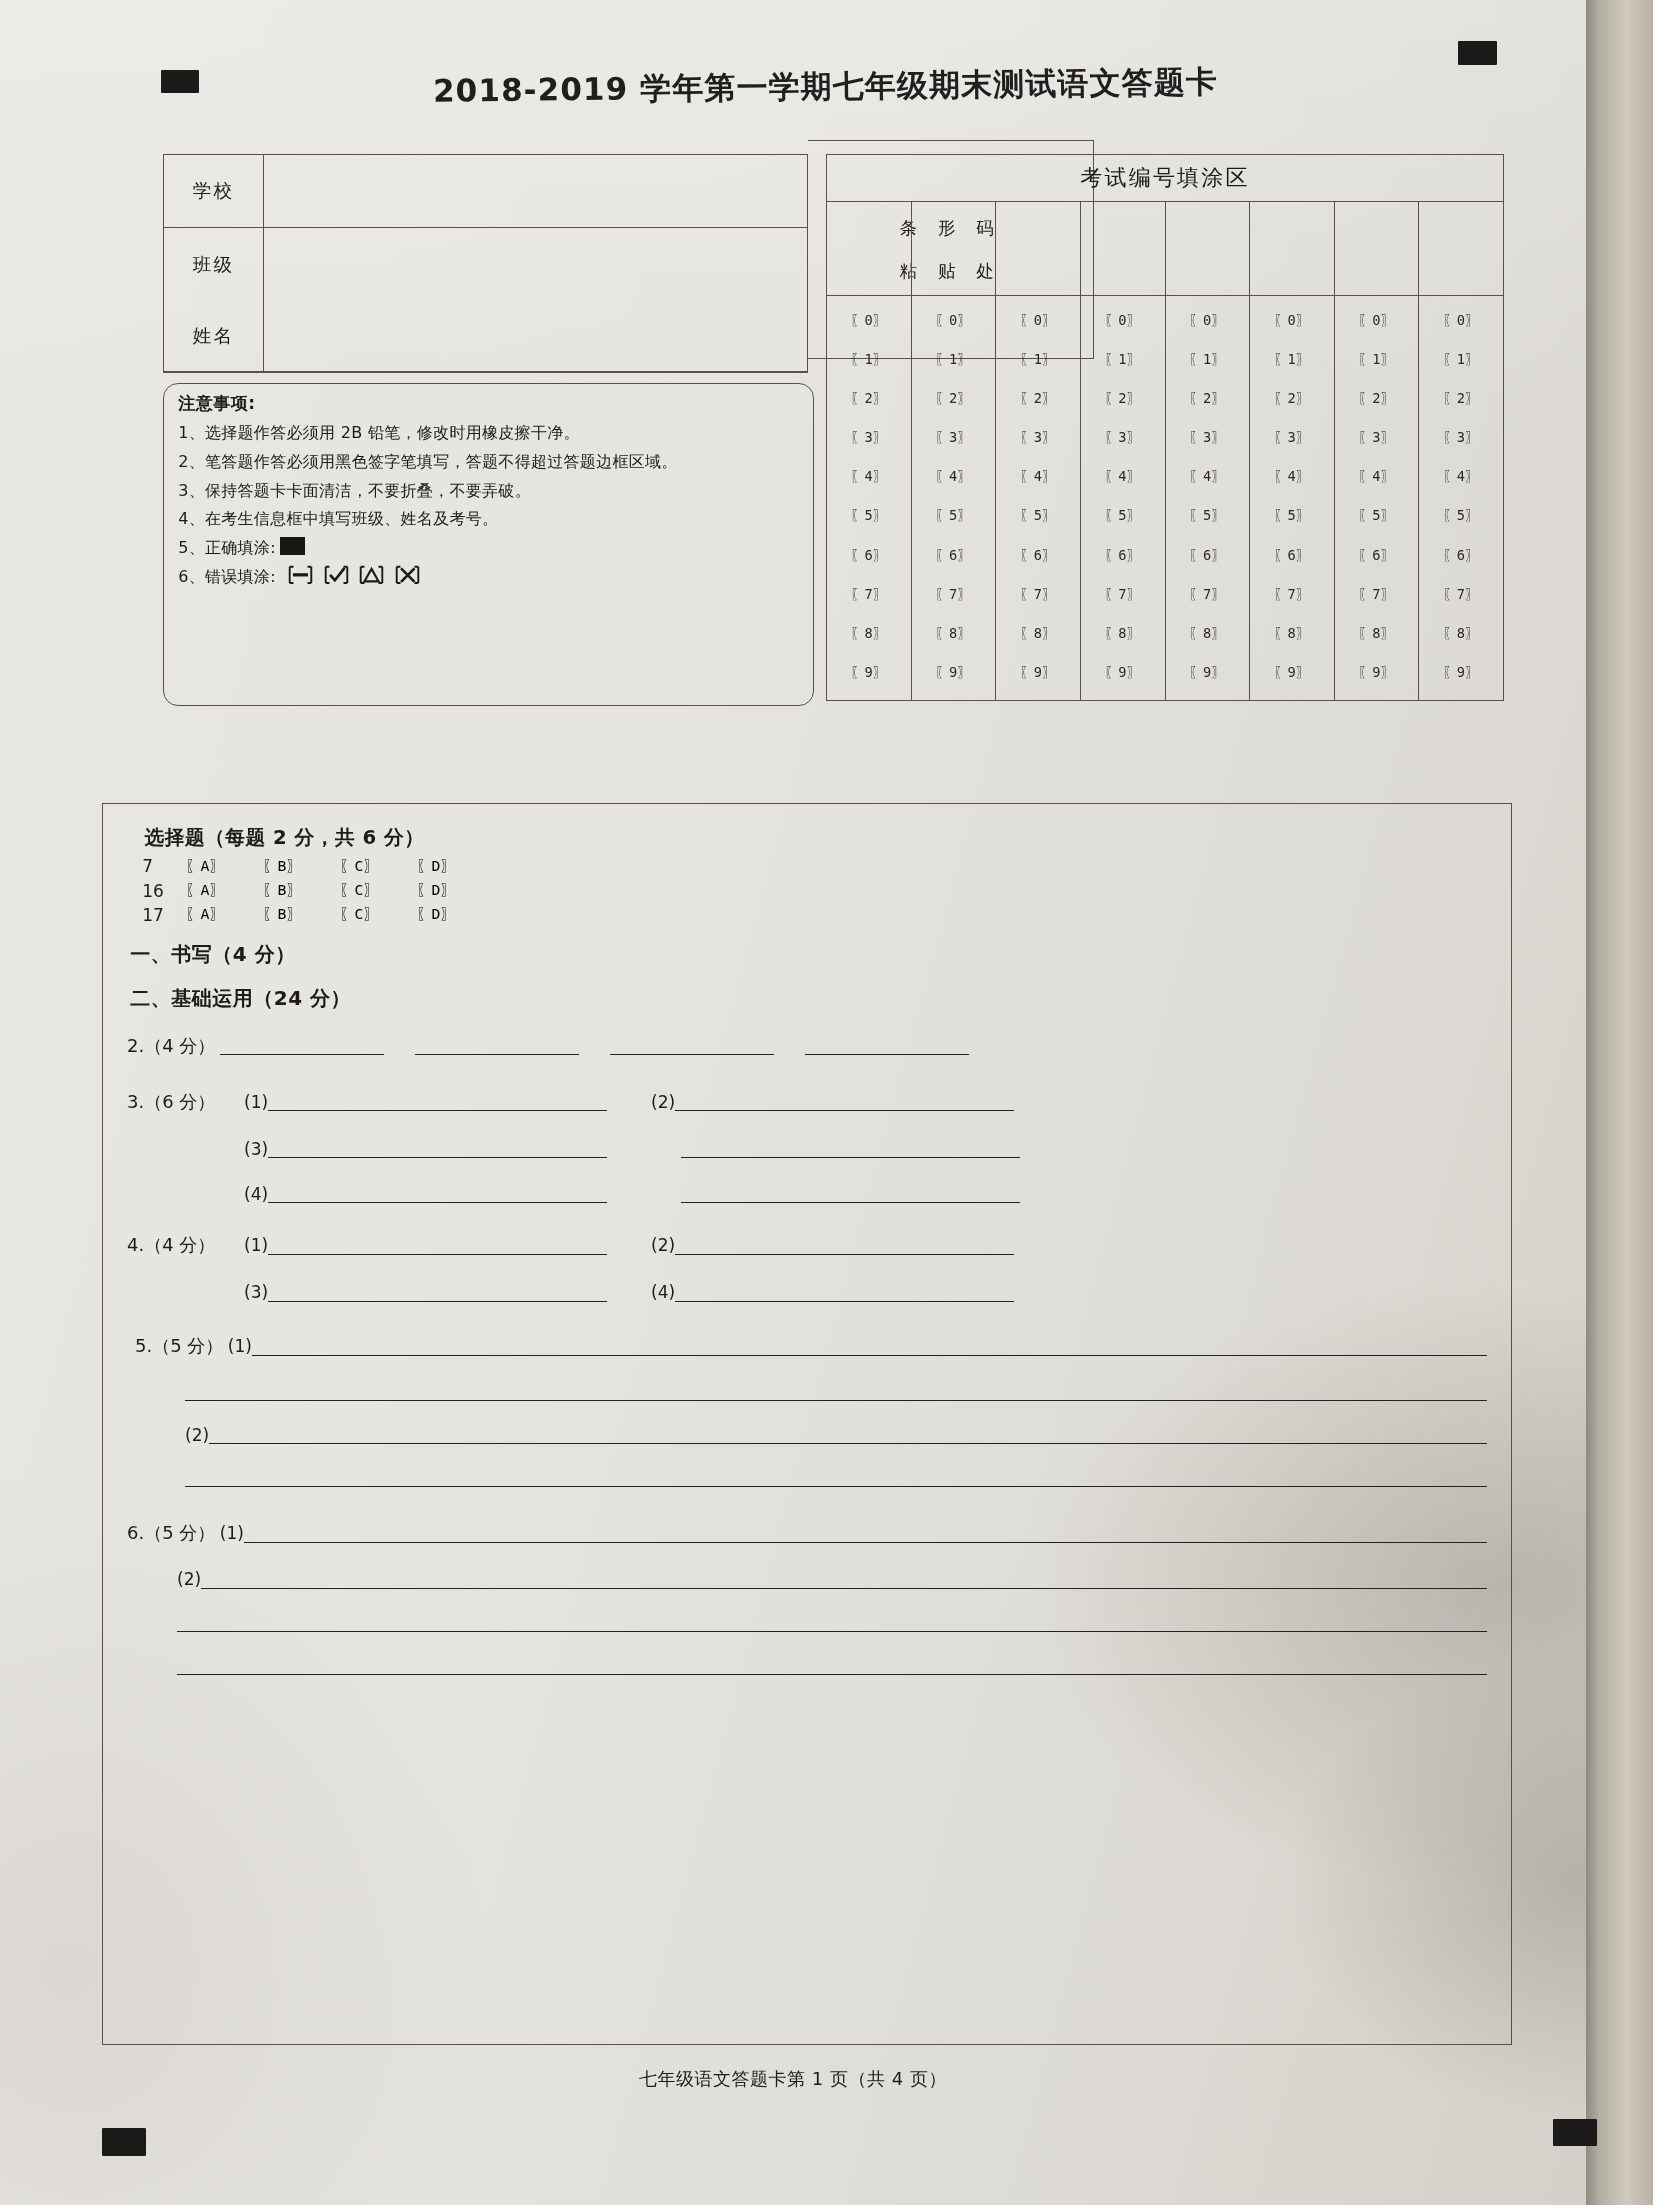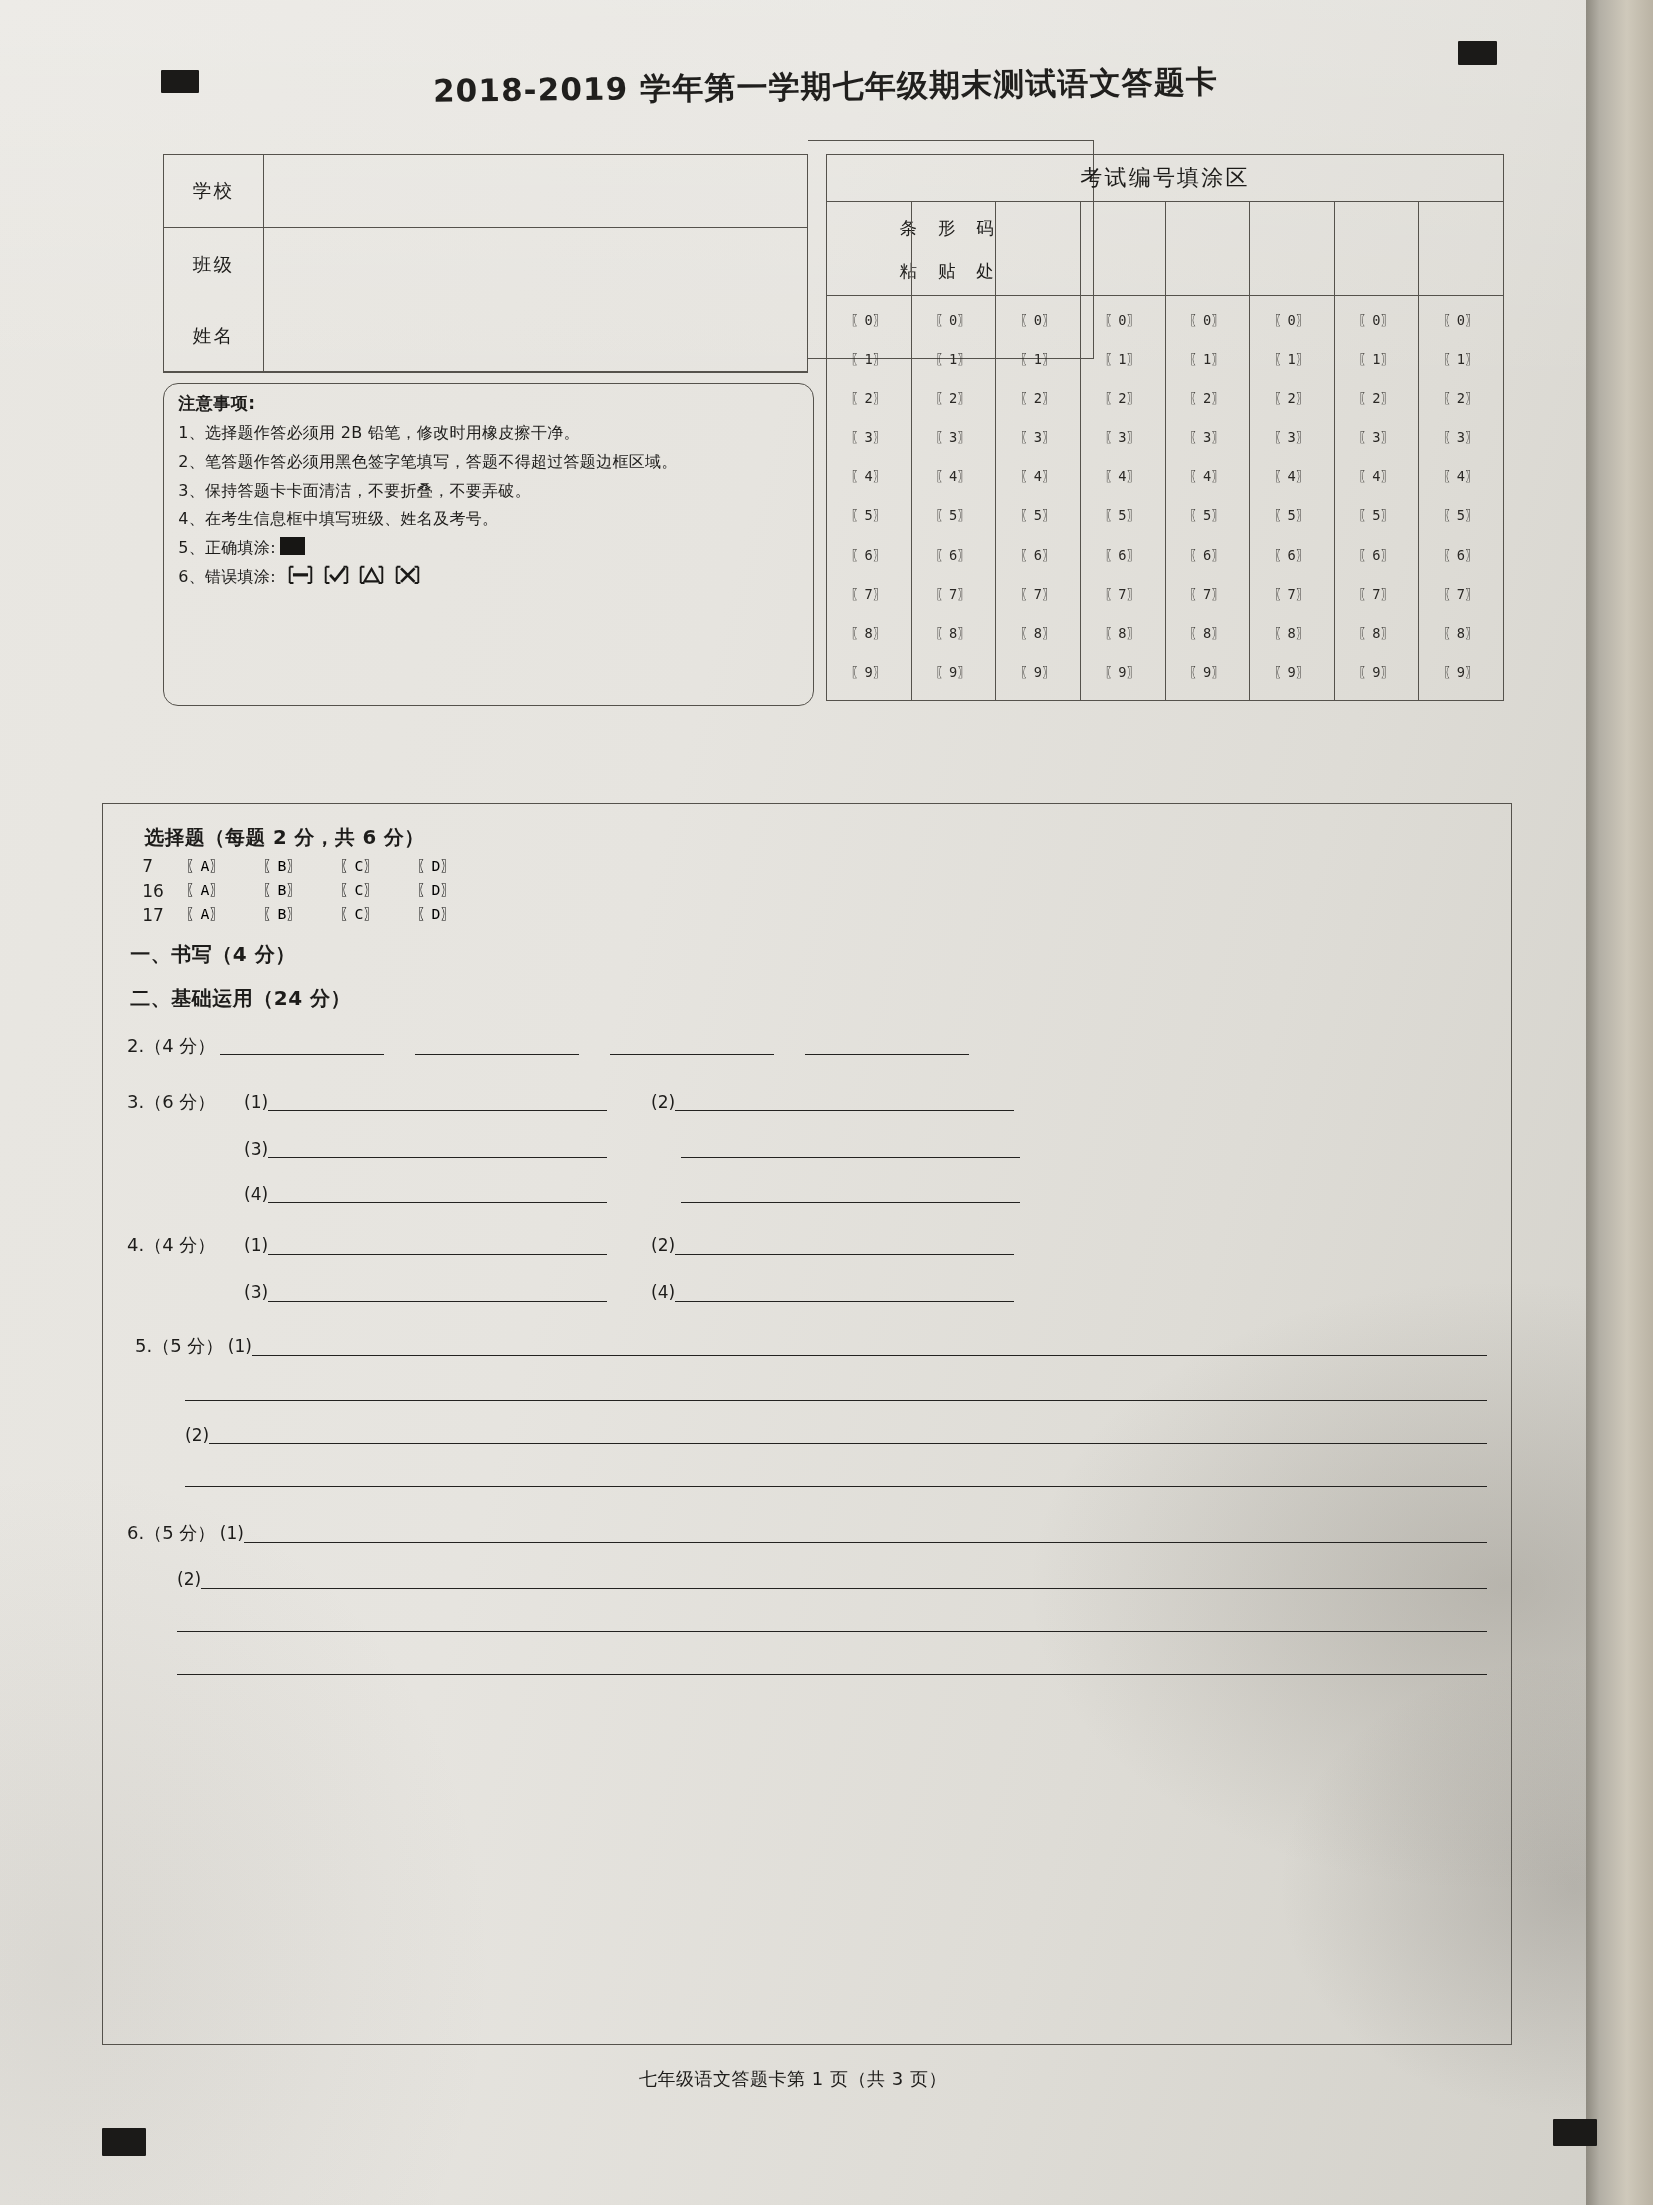--- a/index.html
+++ b/index.html
@@ -438,16 +438,16 @@
           <div class="ul full" style="margin-left:50px;"></div>
         </div>
         <div class="qrow">
           <div class="ul full" style="margin-left:50px;"></div>
         </div>
       </div>
 
     </div>
   </div>
 
-  <div id="footer" class="cn">七年级语文答题卡第 1 页（共 3 页）</div>
+  <div id="footer" class="cn">七年级语文答题卡第 1 页（共 4 页）</div>
 
 </div>
 
 
 </body></html>

